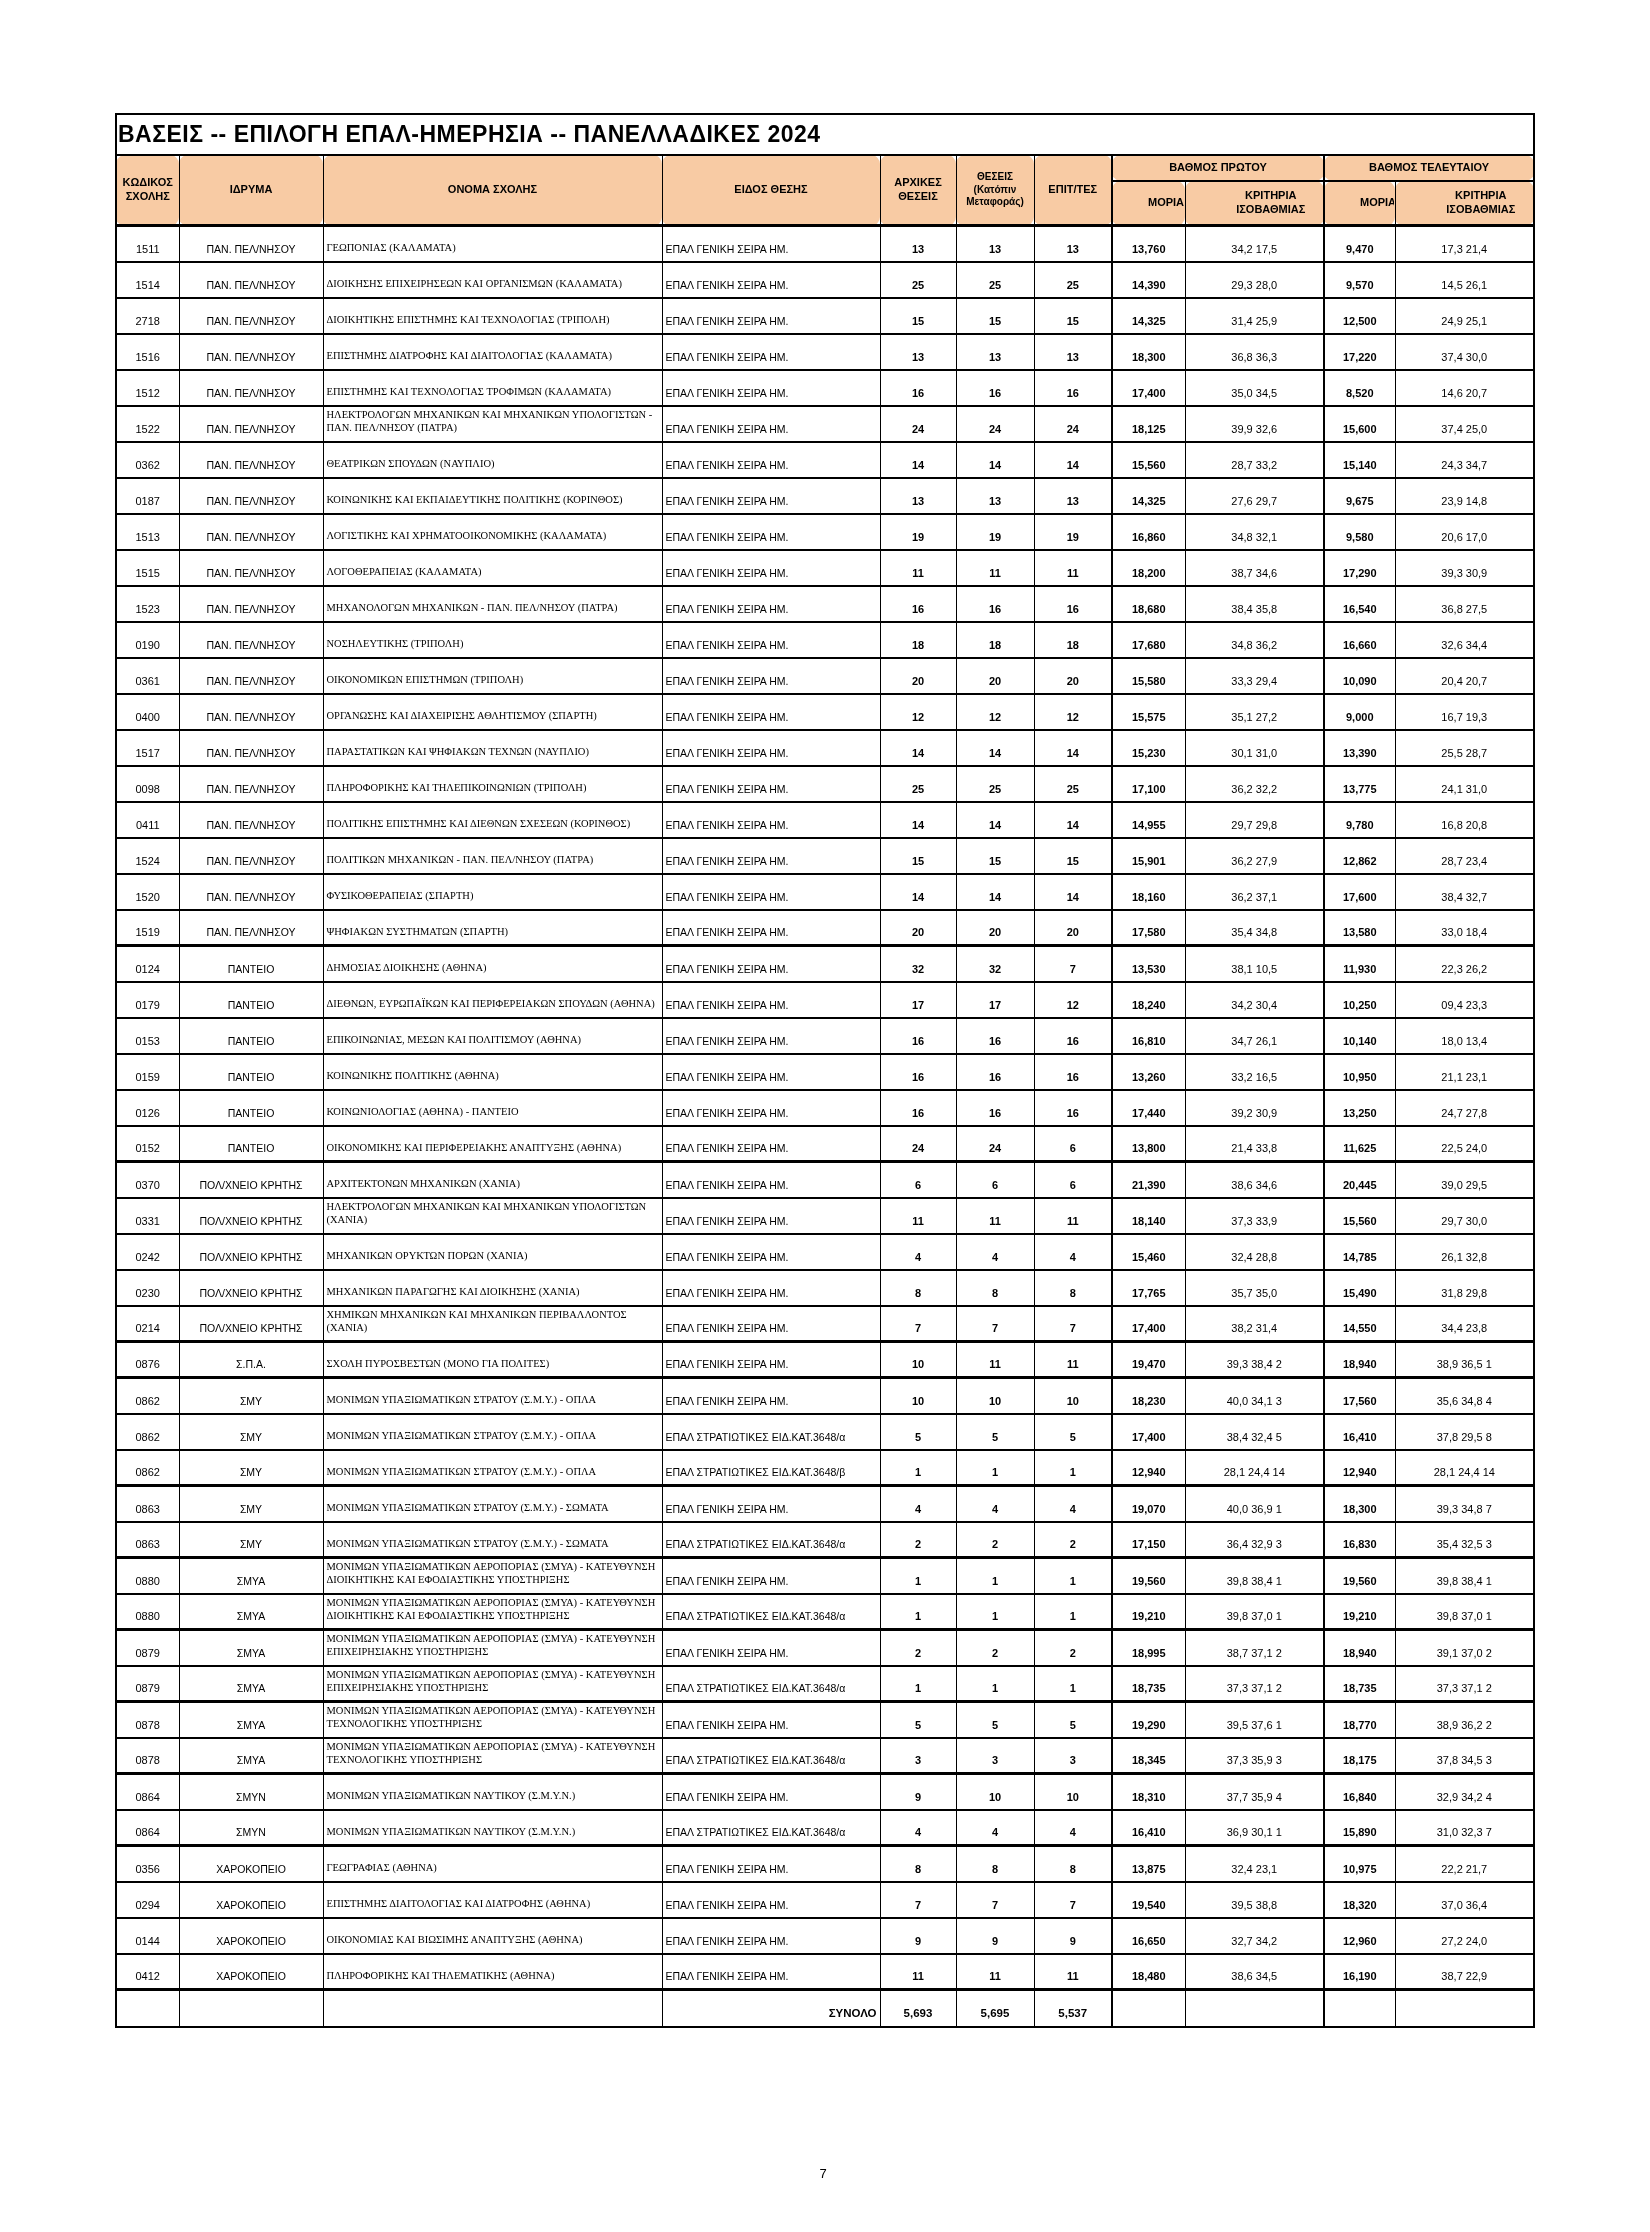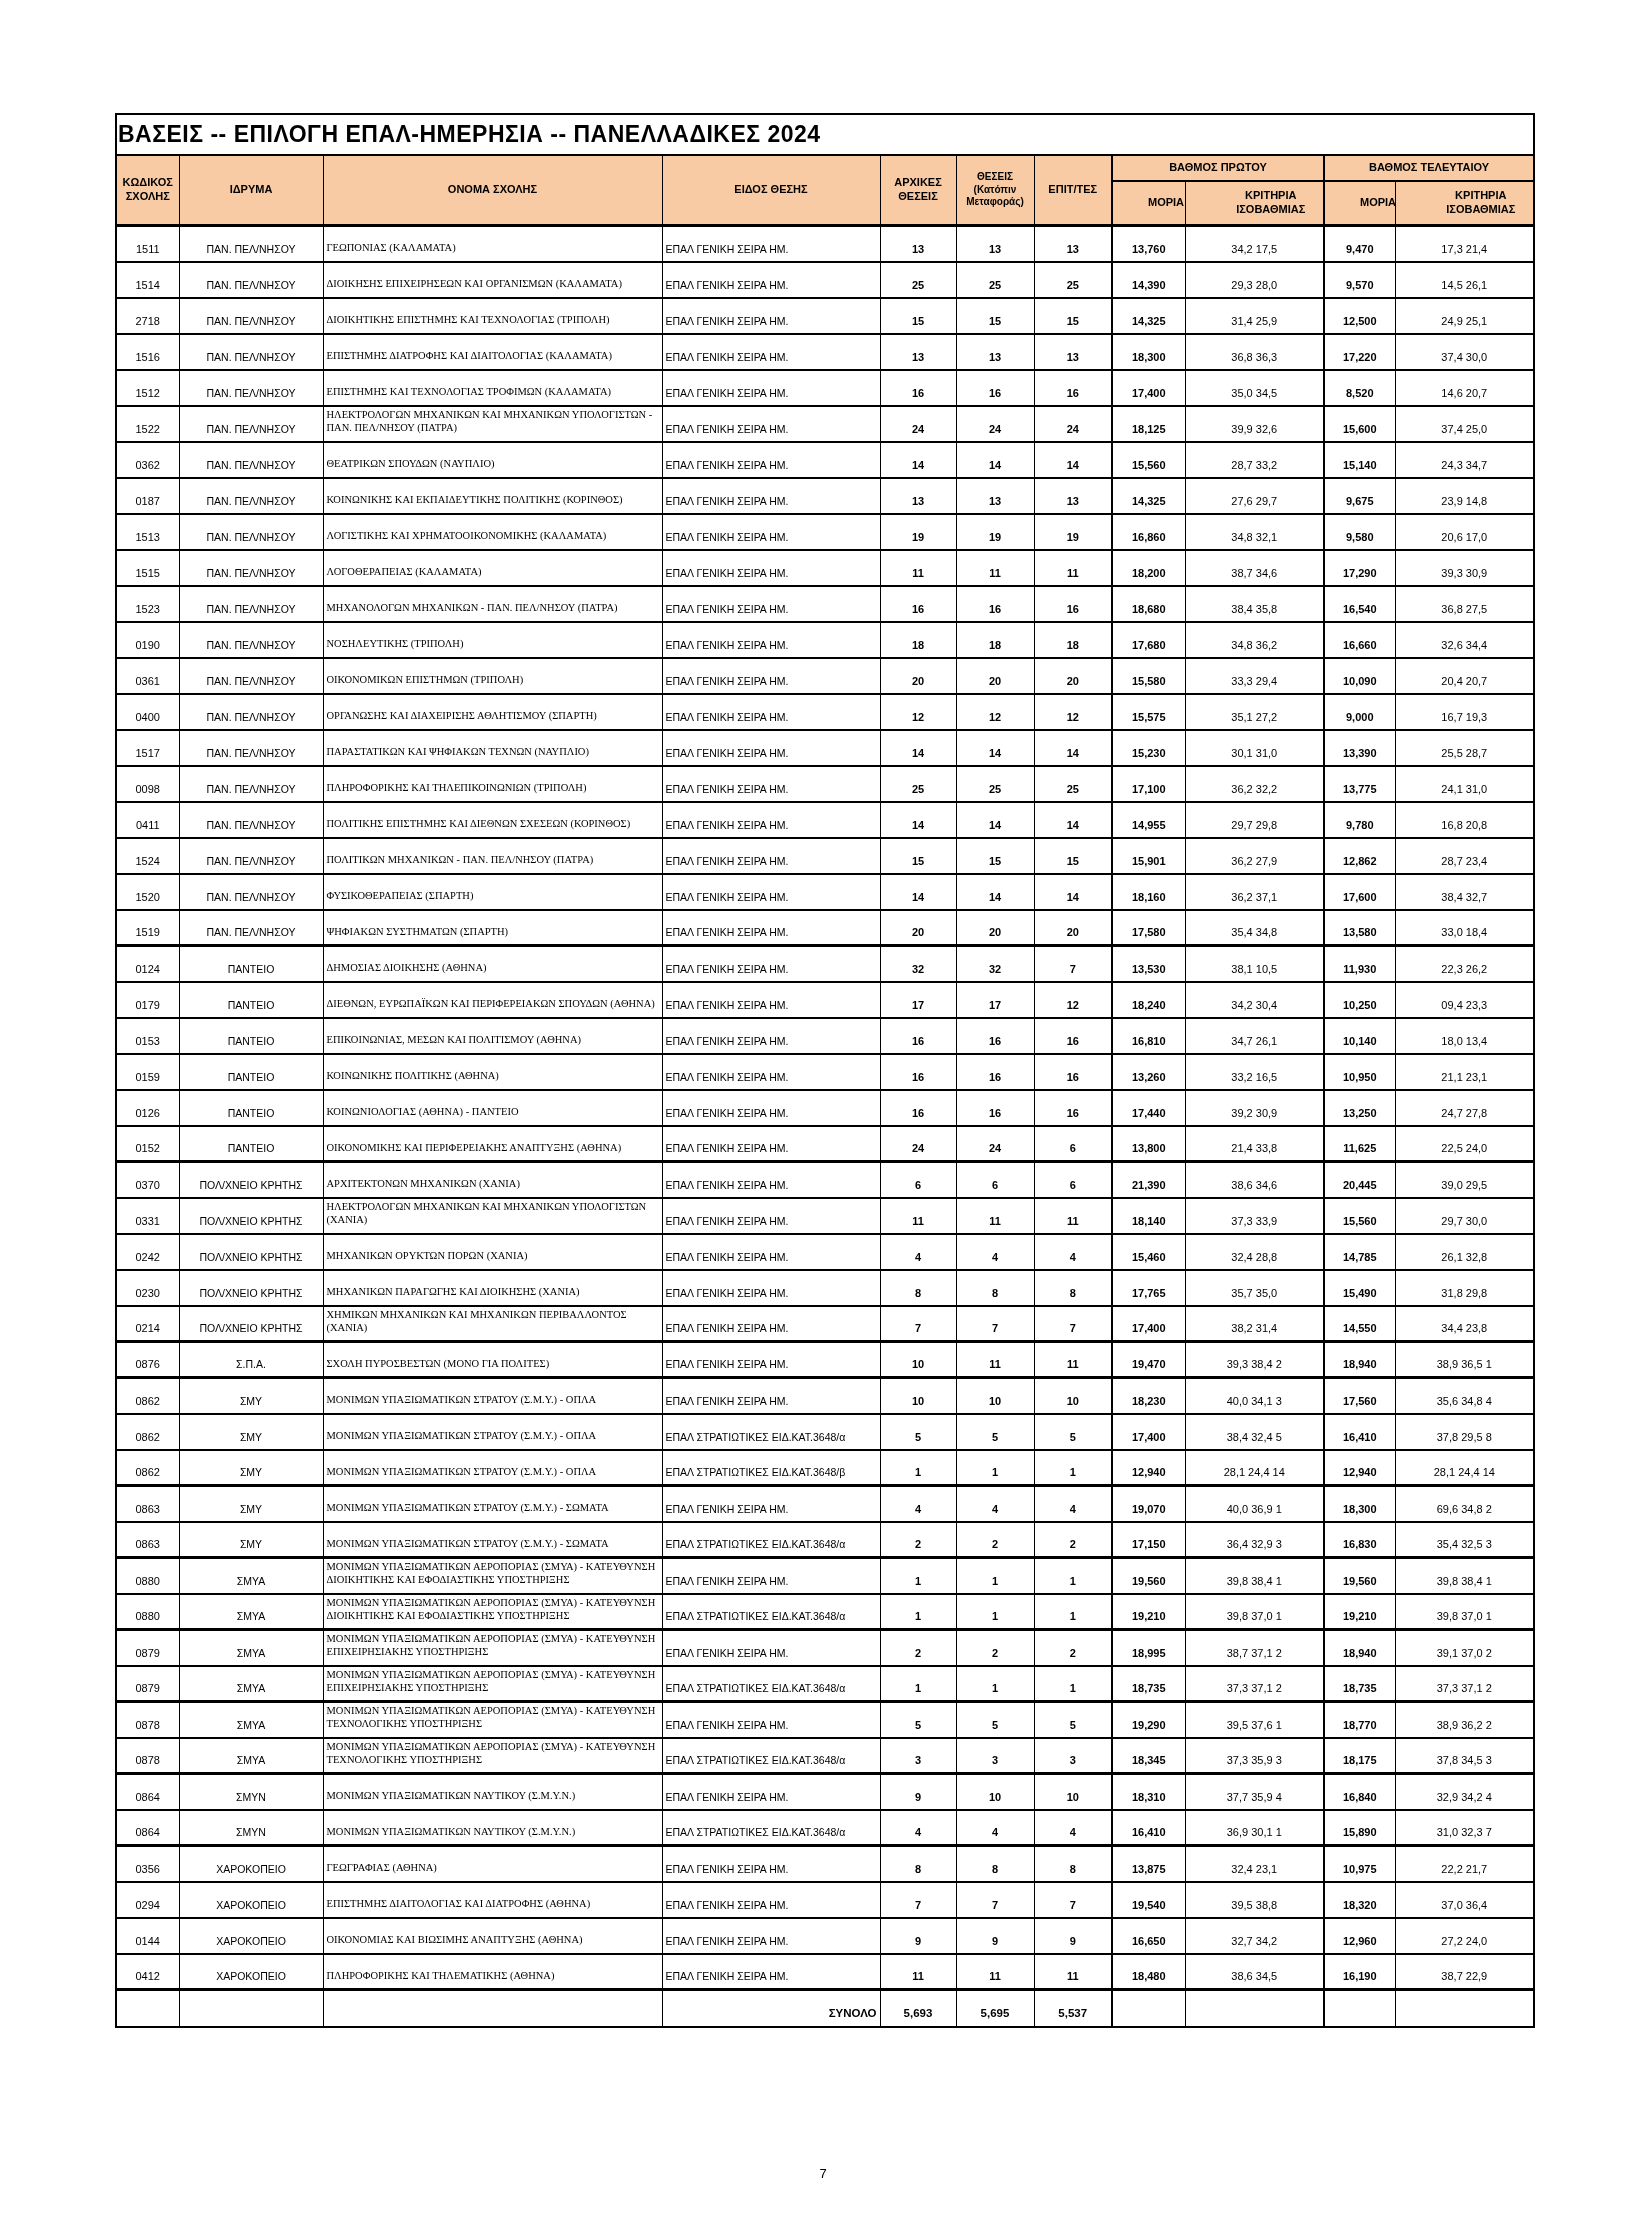--- a/index.html
+++ b/index.html
@@ -2,21 +2,21 @@
 <html style="--hdr-bg: #F8CBA4;"><head>
 <meta charset="utf-8">
 <style>
   html,body{margin:0;padding:0;background:#ffffff;}
   body{width:1650px;height:2232px;position:relative;font-family:"Liberation Sans",sans-serif;color:#000;}
   .sheet{position:absolute;left:115px;top:113px;width:1418px;border-collapse:collapse;table-layout:fixed;border:2px solid #000;}
   .sheet th,.sheet td{border:1px solid #000;overflow:hidden;}
   
   .title-row th{height:37px;background:#fff;font-size:23px;font-weight:bold;text-align:left;vertical-align:middle;border-bottom:2px solid #000;letter-spacing:.5px;}
   
-  .hdr th{background:var(--hdr-bg,#F8CBA4);font-size:11px;font-weight:bold;text-align:center;vertical-align:middle;line-height:1.25;padding:1px 2px;}
+  .hdr th{background:var(--hdr-bg,#F8CBA4);font-size:11px;font-weight:bold;text-align:center;vertical-align:middle;line-height:1.25;padding:1px 2px;border-radius:9px;}
   .h1 .span2{border-bottom:3px solid #000;}
   .h1 .grp-h{height:22px;border-bottom:2px solid #000;}
   .h2 th{height:40px;border-bottom:3px solid #000;padding-left:35px;}
   .hdr .small-h{font-size:10px;}
   
   tbody tr{height:36px;border-top:2px solid #000;}
   tbody tr.grp{border-top:3px solid #000;}
   tbody td{vertical-align:bottom;padding:0 2px 6px 2px;font-size:11px;}
   .c-code{text-align:center;}
   .c-inst{text-align:center;font-size:10.5px !important;}
@@ -536,21 +536,21 @@
     <td class="c-code">0863</td>
     <td class="c-inst">ΣΜΥ</td>
     <td class="c-school">ΜΟΝΙΜΩΝ ΥΠΑΞΙΩΜΑΤΙΚΩΝ ΣΤΡΑΤΟΥ (Σ.Μ.Υ.) - ΣΩΜΑΤΑ</td>
     <td class="c-type">ΕΠΑΛ ΓΕΝΙΚΗ ΣΕΙΡΑ ΗΜ.</td>
     <td class="c-num b">4</td>
     <td class="c-num b">4</td>
     <td class="c-num b">4</td>
     <td class="c-num b thickL">19,070</td>
     <td class="c-num">40,0 36,9 1</td>
     <td class="c-num b thickL">18,300</td>
-    <td class="c-num">69,6 34,8 2</td>
+    <td class="c-num">39,3 34,8 7</td>
   </tr>
       <tr>
     <td class="c-code">0863</td>
     <td class="c-inst">ΣΜΥ</td>
     <td class="c-school">ΜΟΝΙΜΩΝ ΥΠΑΞΙΩΜΑΤΙΚΩΝ ΣΤΡΑΤΟΥ (Σ.Μ.Υ.) - ΣΩΜΑΤΑ</td>
     <td class="c-type">ΕΠΑΛ ΣΤΡΑΤΙΩΤΙΚΕΣ ΕΙΔ.ΚΑΤ.3648/α</td>
     <td class="c-num b">2</td>
     <td class="c-num b">2</td>
     <td class="c-num b">2</td>
     <td class="c-num b thickL">17,150</td>

